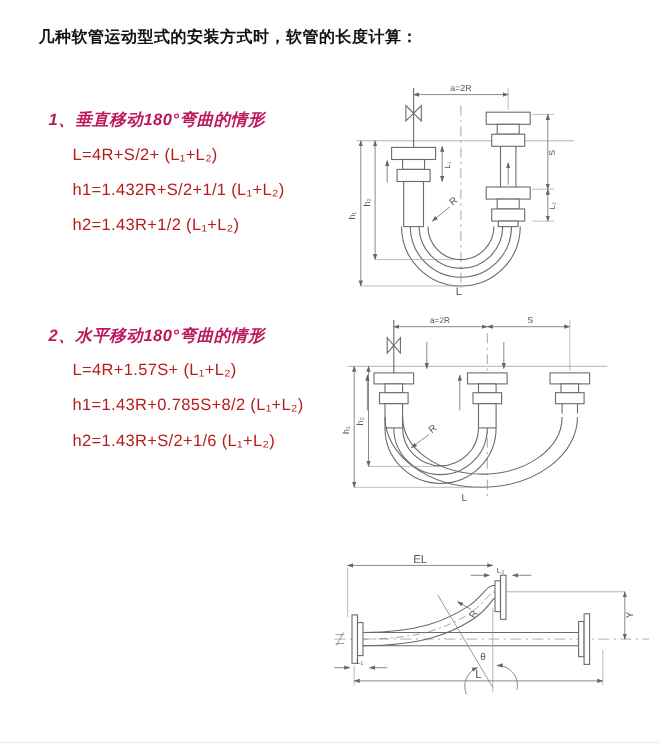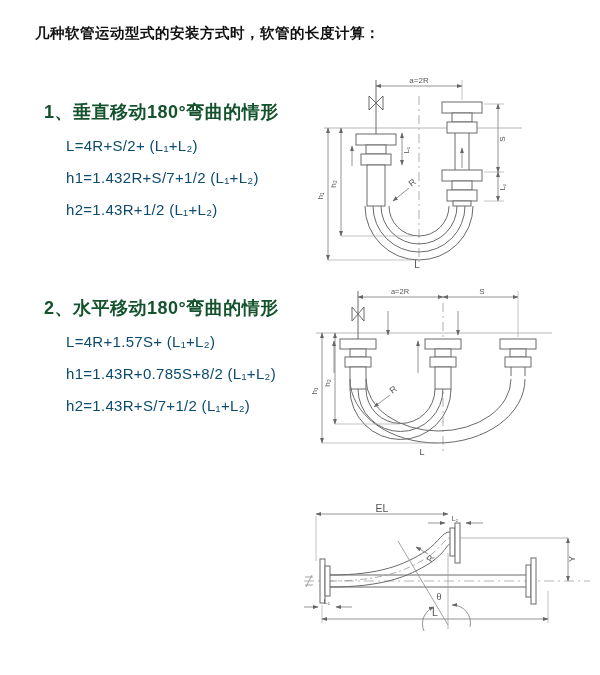--- a/index.html
+++ b/index.html
@@ -6,48 +6,48 @@
   .page{
     position:relative;width:600px;height:675px;background:#ffffff;
     font-family:"Liberation Sans", sans-serif;color:#1a1a1a;overflow:hidden;
     box-shadow:0 0 3px rgba(0,0,0,.15);
   }
   .title{
     position:absolute;left:35px;top:24px;font-size:14.5px;font-weight:bold;
     letter-spacing:.5px;color:#111;
   }
   .sec{position:absolute;left:44px;width:280px;}
-  .sec-heading{font-size:18px;font-weight:bold;color:#14532d;letter-spacing:.5px;margin-bottom:6px;}
-  .formula{margin-left:22px;font-size:15px;line-height:32px;color:#0c4a6e;letter-spacing:.3px;white-space:nowrap;}
+  .sec-heading{font-size:15px;font-weight:bold;color:#be185d;letter-spacing:.5px;margin-bottom:6px;font-style:italic;}
+  .formula{margin-left:22px;font-size:15px;line-height:32px;color:#b91c1c;letter-spacing:.3px;white-space:nowrap;}
   svg.diag{position:absolute;}
   svg text{font-family:"Liberation Sans", sans-serif;fill:#555;}
   .geo{stroke:#6a6a6a;fill:none;stroke-width:1;}
   .geo rect{fill:#fff;}
   .dims{stroke:#7a7a7a;fill:none;stroke-width:.8;}
   .ext{stroke:#9a9a9a;stroke-width:.6;}
 </style>
 </head>
 <body>
 
 <div class="page">
 
   <div class="title">几种软管运动型式的安装方式时，软管的长度计算：</div>
 
   <div class="sec" style="top:100px">
     <div class="sec-heading">1、垂直移动180°弯曲的情形</div>
     <div class="formula">L=4R+S/2+ (L₁+L₂)</div>
-    <div class="formula">h1=1.432R+S/7+1/2 (L₁+L₂)</div>
+    <div class="formula">h1=1.432R+S/2+1/1 (L₁+L₂)</div>
     <div class="formula">h2=1.43R+1/2 (L₁+L₂)</div>
   </div>
 
   <div class="sec" style="top:296px">
     <div class="sec-heading">2、水平移动180°弯曲的情形</div>
     <div class="formula">L=4R+1.57S+ (L₁+L₂)</div>
     <div class="formula">h1=1.43R+0.785S+8/2 (L₁+L₂)</div>
-    <div class="formula">h2=1.43R+S/7+1/2 (L₁+L₂)</div>
+    <div class="formula">h2=1.43R+S/2+1/6 (L₁+L₂)</div>
   </div>
 
 
   <svg class="diag" style="left:314px;top:70px" width="272" height="200" viewBox="0 0 272 200">
     <defs>
       <marker id="a1" viewBox="0 0 10 10" refX="9" refY="5" markerWidth="7" markerHeight="7" orient="auto-start-reverse">
         <path d="M0,1.5 L10,5 L0,8.5 z" fill="#666"></path>
       </marker>
       <pattern id="xh1" width="4" height="4" patternUnits="userSpaceOnUse">
         <path d="M0,0 L4,4 M4,0 L0,4" stroke="#8a8a8a" stroke-width="0.5"></path>

